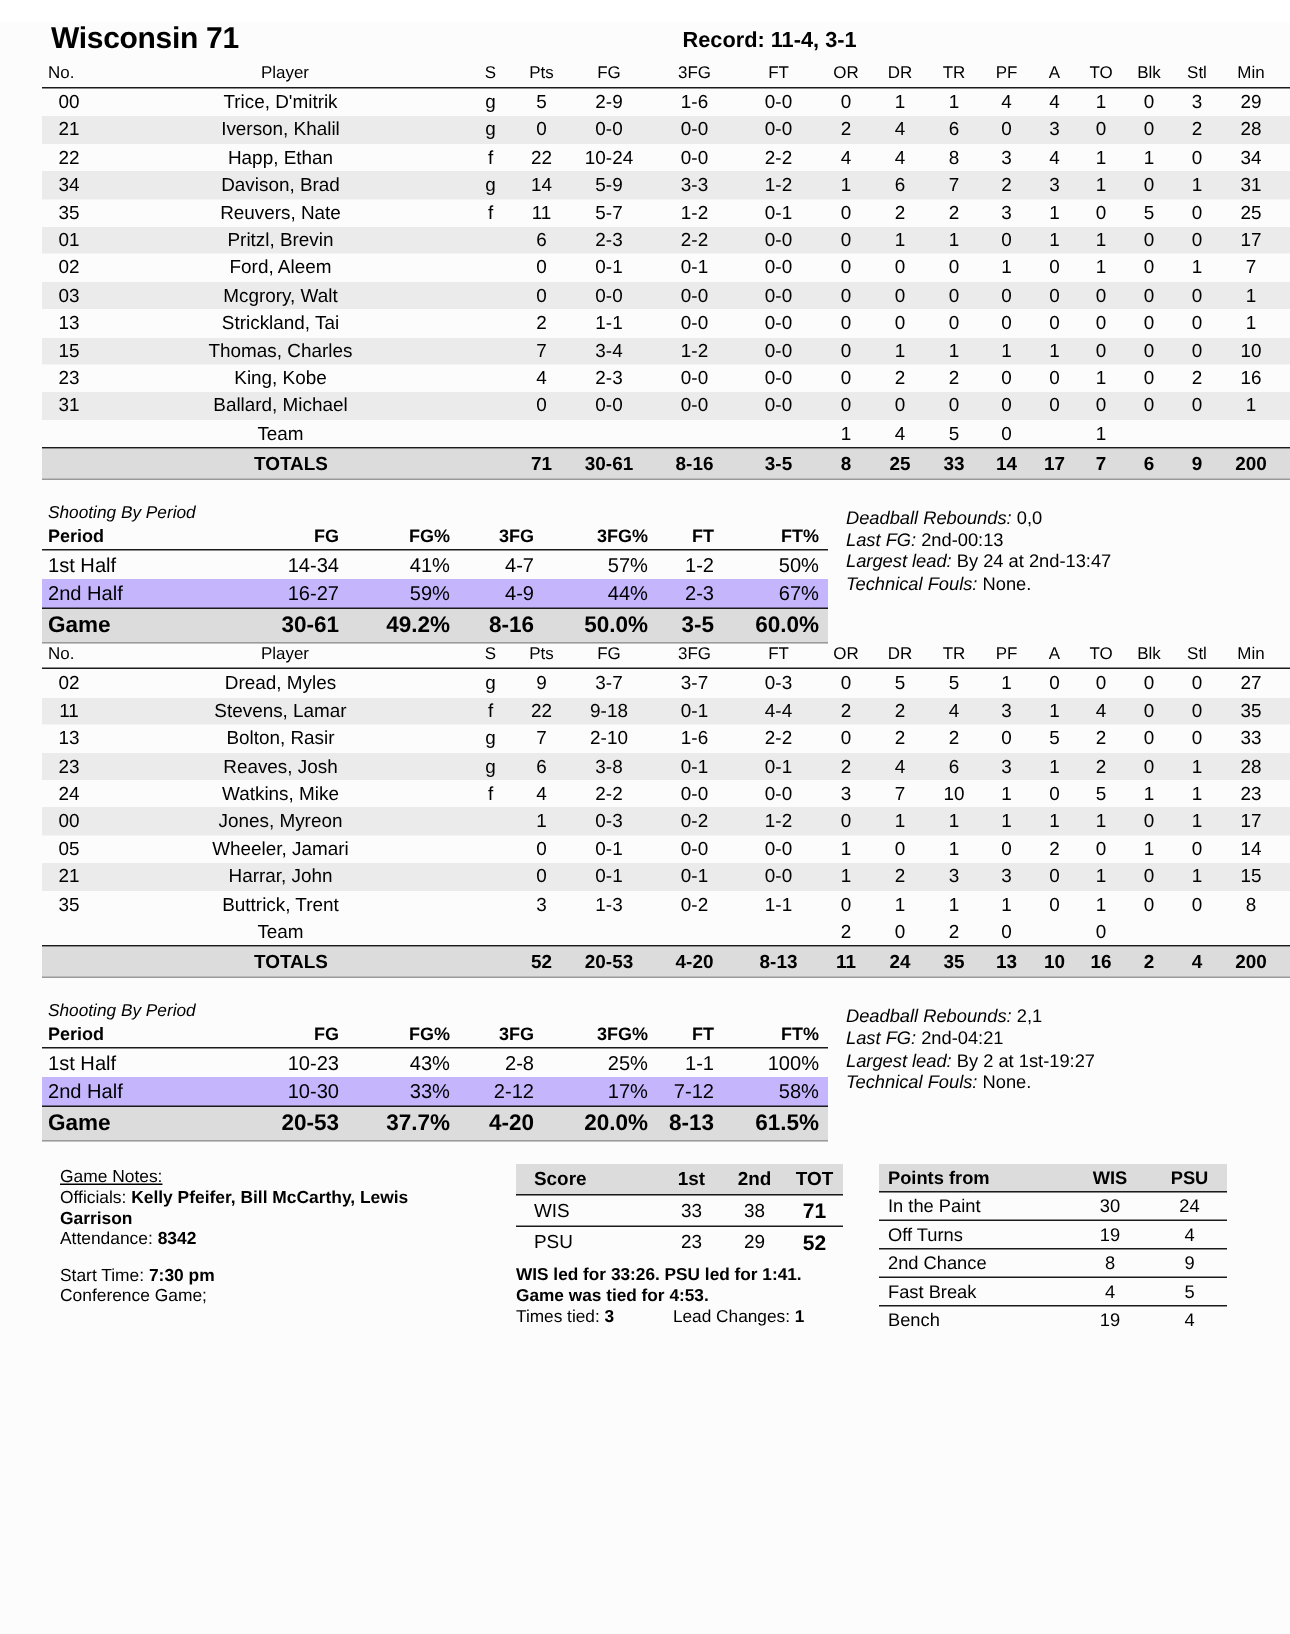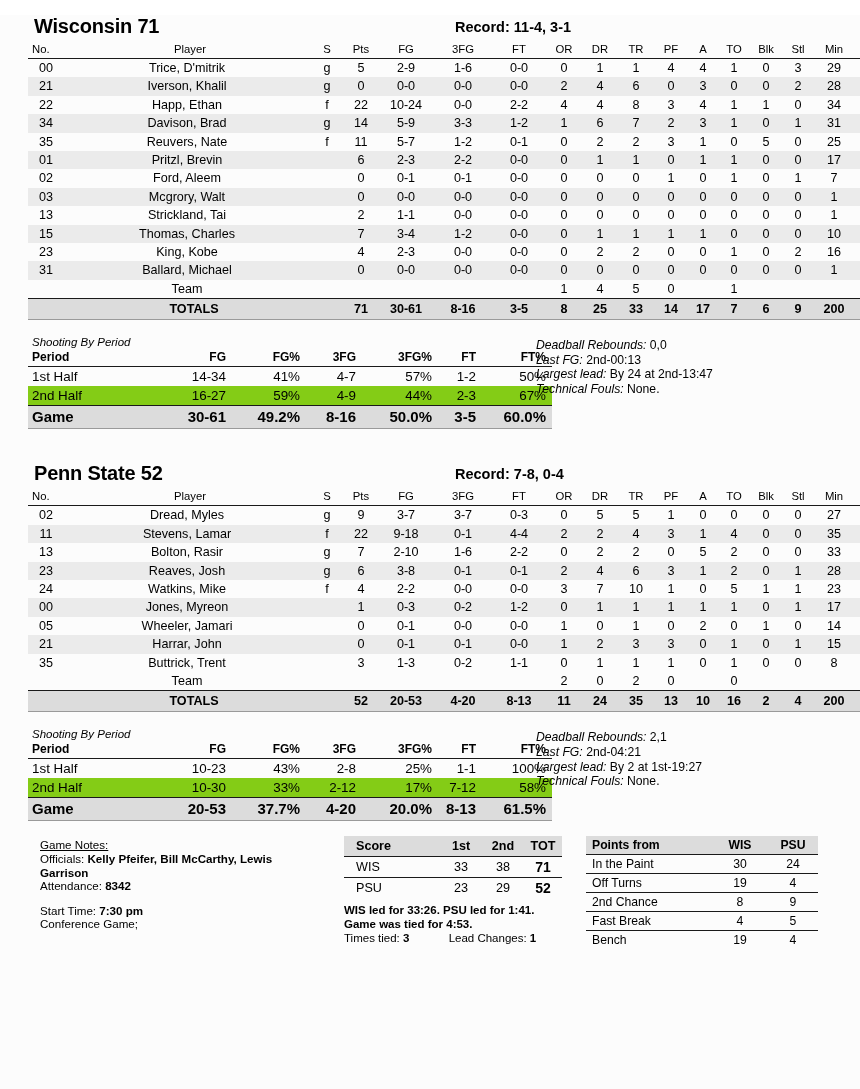--- a/index.html
+++ b/index.html
@@ -109,29 +109,29 @@
     padding: 0; height: 19px; line-height: 19px;
     white-space: nowrap; text-align: right; padding-right: 6px;
   }
   table.sbp thead th {
     font-weight: bold; font-size: 12px;
     border-bottom: 1.6px solid #1a1a1a;
     height: 17px; line-height: 17px;
   }
   table.sbp thead th.p-h { text-align: left; padding-left: 4px; }
   table.sbp td.p-c { text-align: left; padding-left: 4px; }
-  tr.sbp-stripe td { background: #84cc16; }
+  tr.sbp-stripe td { background: #c4b5fd; }
   tr.sbp-game td {
     background: #dcdcdc; font-weight: bold; font-size: 15px;
     border-top: 1.7px solid #1a1a1a;
     border-bottom: 1.2px solid #9a9a9a;
     height: 22px; line-height: 22px;
   }
   .notes {
-    position: absolute; left: 508px; top: 2px;
+    position: absolute; left: 536px; top: 2px;
     font-size: 12.2px; line-height: 14.6px;
   }
   .notes .k { font-style: italic; }
 
   
   .footer { position: relative; margin-top: 14px; height: 120px; }
 
   .gamenotes {
     position: absolute; left: 12px; top: 4px; width: 268px;
     font-size: 11.6px; line-height: 13.6px;
@@ -559,24 +559,20 @@
         </tbody>
     </table>
     <div class="notes">
       <div><span class="k">Deadball Rebounds:</span> <span>0,0</span></div>
       <div><span class="k">Last FG:</span> <span>2nd-00:13</span></div>
       <div><span class="k">Largest lead:</span> <span>By 24 at 2nd-13:47</span></div>
       <div><span class="k">Technical Fouls:</span> <span>None.</span></div>
     </div>
   </div>
 
-  <div class="team-band" style="margin-top:34px">
-    <div class="team-title">Penn State 52</div>
-    <div class="team-record">Record: 7-8, 0-4</div>
-  </div>
 
   <table class="box">
     <colgroup>
       <col style="width:36px">
         <col style="width:246px">
         <col style="width:34px">
       <col style="width:34px">
         <col style="width:56px">
         <col style="width:58px">
         <col style="width:54px">

